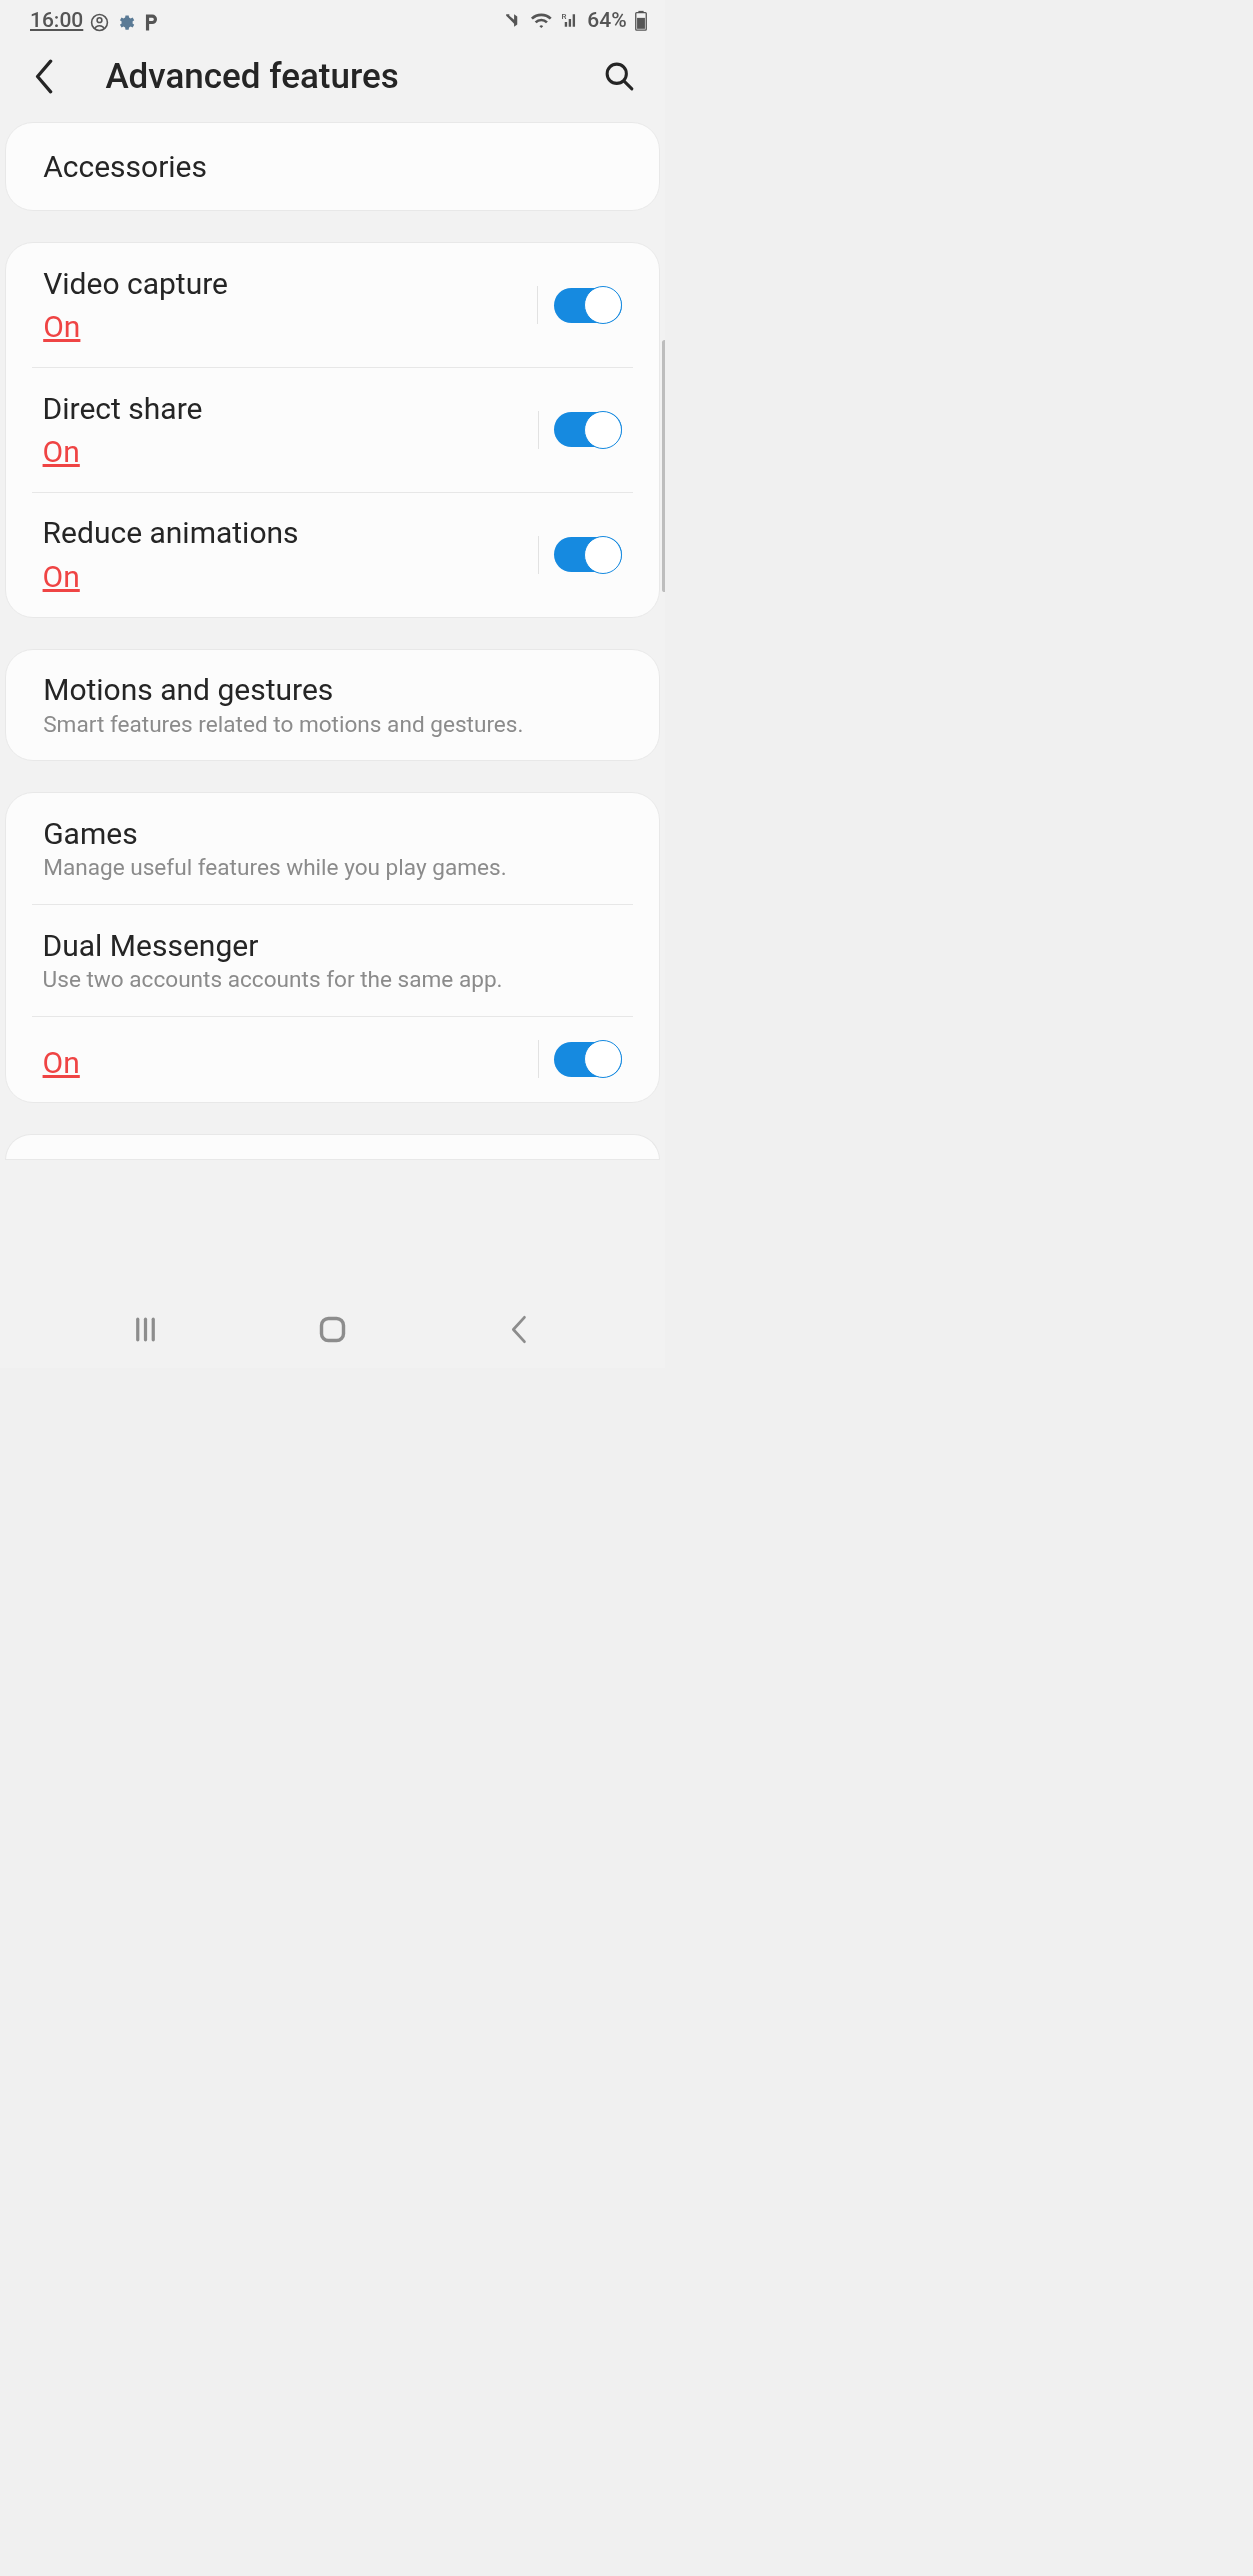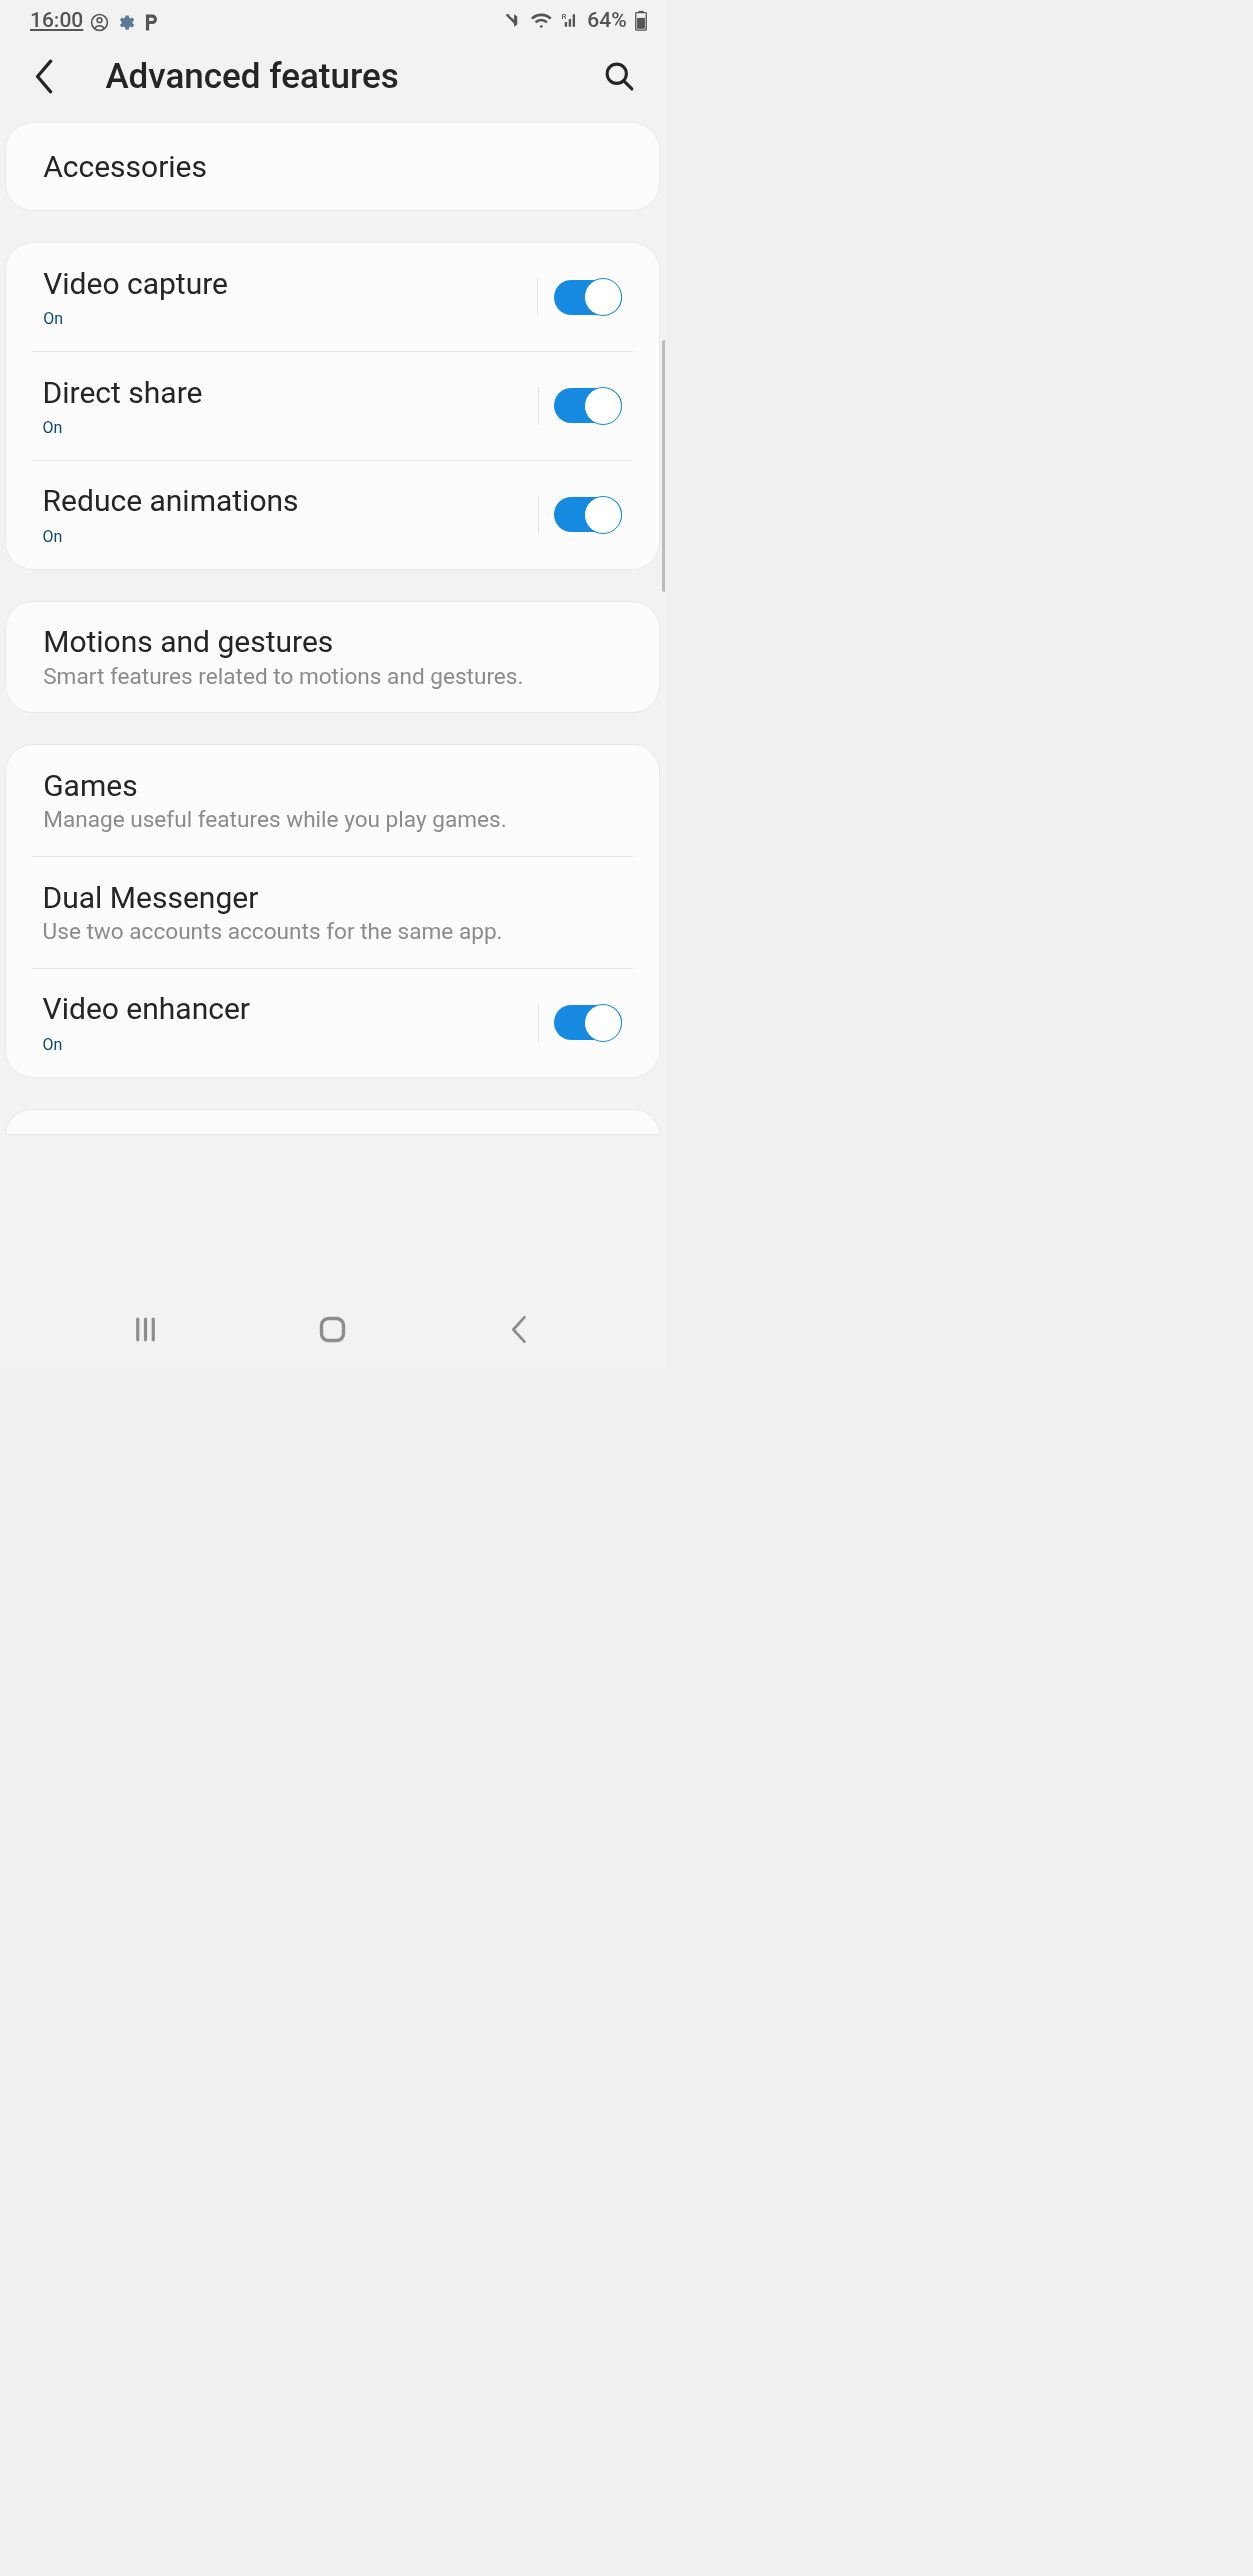--- a/index.html
+++ b/index.html
@@ -109,23 +109,24 @@
   .row-title {
     font-size: 30px;
     font-weight: 400;
     color: #252525;
   }
   .row-sub {
     font-size: 22.6px;
     color: #8b8b8b;
   }
   .row-status {
-    font-size: 16px;
-    color: #0c4a6e;
+    font-size: 30px;
+    color: #ef4444;
     margin-top: 5.2px;
+    text-decoration: underline;
   }
 
   .toggle-wrap {
     display: flex;
     align-items: center;
     gap: 15.7px;
     margin-left: 15.7px;
   }
   .toggle-div {
     width: 0.9px;
@@ -315,21 +316,20 @@
         </div>
       </div>
       <div class="row">
         <div class="row-left">
           <div class="row-title">Dual Messenger</div>
           <div class="row-sub">Use two accounts accounts for the same app.</div>
         </div>
       </div>
       <div class="row">
         <div class="row-left">
-          <div class="row-title">Video enhancer</div>
           <div class="row-status">On</div>
         </div>
         <div class="toggle-wrap">
           <div class="toggle-div"></div>
           <div class="toggle">
               <div class="knob"></div>
             </div>
         </div>
       </div>
     </div>

